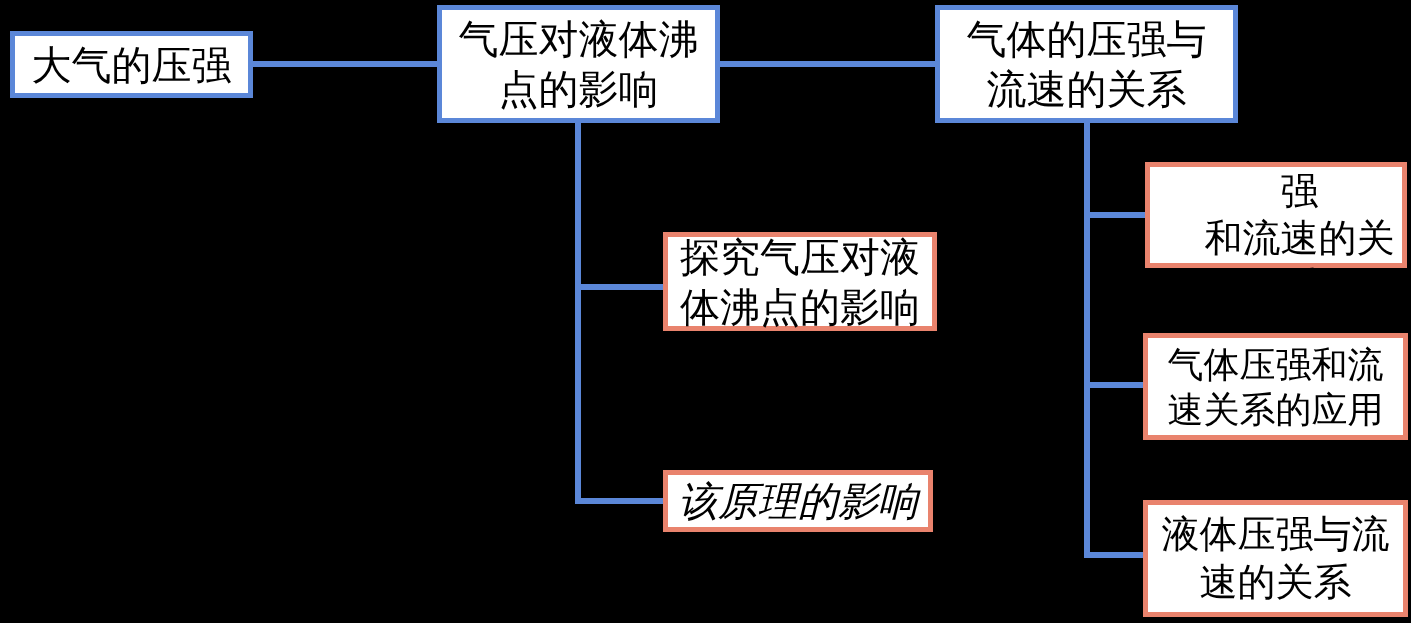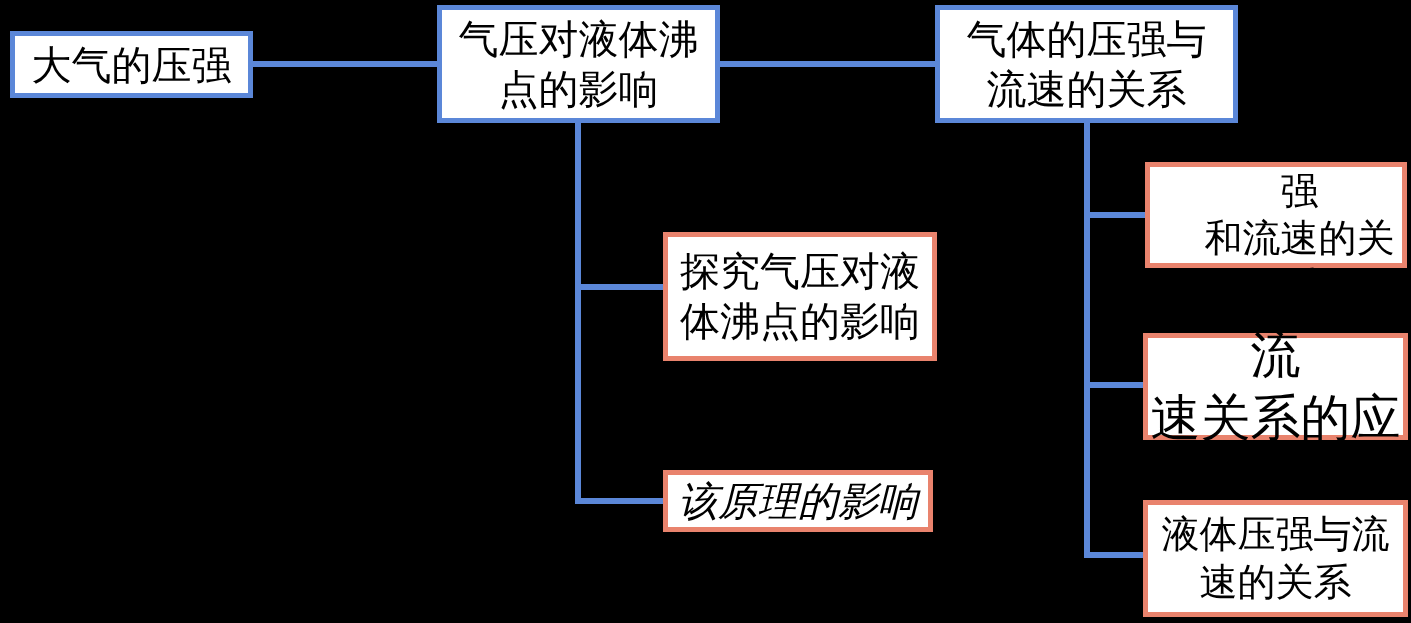--- a/index.html
+++ b/index.html
@@ -32,24 +32,24 @@
   .level1 { border: 5px solid var(--blue, #5B87D8); }
   .level2 { border: 5px solid var(--salmon, #E9836D); }
   .connector {
     position: absolute;
     background: var(--blue, #5B87D8);
   }
   
   #n-root { left: 10px;   top: 31px;  width: 243px; height: 67px; }
   #n-l1a  { left: 437px;  top: 5px;   width: 283px; height: 118px; }
   #n-l1b  { left: 935px;  top: 5px;   width: 303px; height: 118px; }
-  #n-l2a  { left: 663px;  top: 232px; width: 274px; height: 129px; font-family: Liberation Serif, serif; }
+  #n-l2a  { left: 663px;  top: 232px; width: 274px; height: 99px; }
   #n-l2b  { left: 663px;  top: 470px; width: 270px; height: 62px; font-style: italic; }
   #n-l2c  { left: 1145px; top: 162px; width: 262px; height: 106px; font-size: 38px; padding-left: 47px; }
-  #n-l2d  { left: 1143px; top: 333px; width: 265px; height: 107px; font-size: 50px; }
+  #n-l2d  { left: 1143px; top: 333px; width: 265px; height: 107px; font-size: 36px; }
   #n-l2e  { left: 1143px; top: 500px; width: 265px; height: 117px; font-size: 38px; }
   
   #c-root-l1a { left: 253px;  top: 61px;  width: 184px; height: 6px; }
   #c-l1a-l1b  { left: 720px;  top: 61px;  width: 215px; height: 6px; }
   #c-vleft    { left: 575px;  top: 123px; width: 6px;   height: 381px; }
   #c-l2a      { left: 581px;  top: 284px; width: 82px;  height: 6px; }
   #c-l2b      { left: 581px;  top: 498px; width: 82px;  height: 6px; }
   #c-vright   { left: 1084px; top: 123px; width: 6px;   height: 435px; }
   #c-l2c      { left: 1090px; top: 212px; width: 55px;  height: 6px; }
   #c-l2d      { left: 1090px; top: 382px; width: 53px;  height: 6px; }

